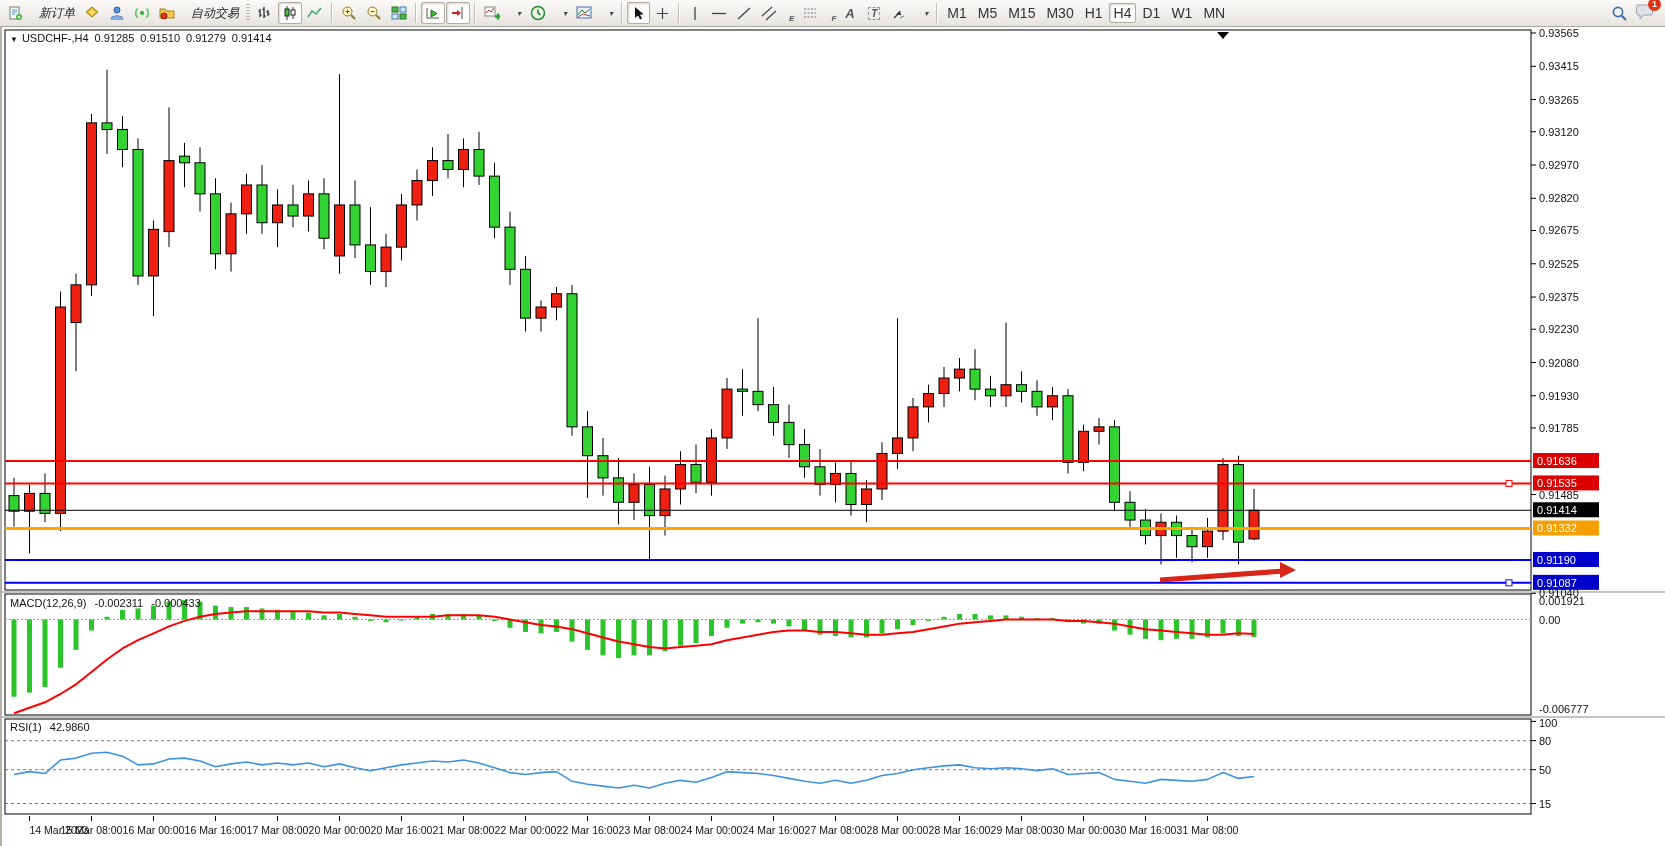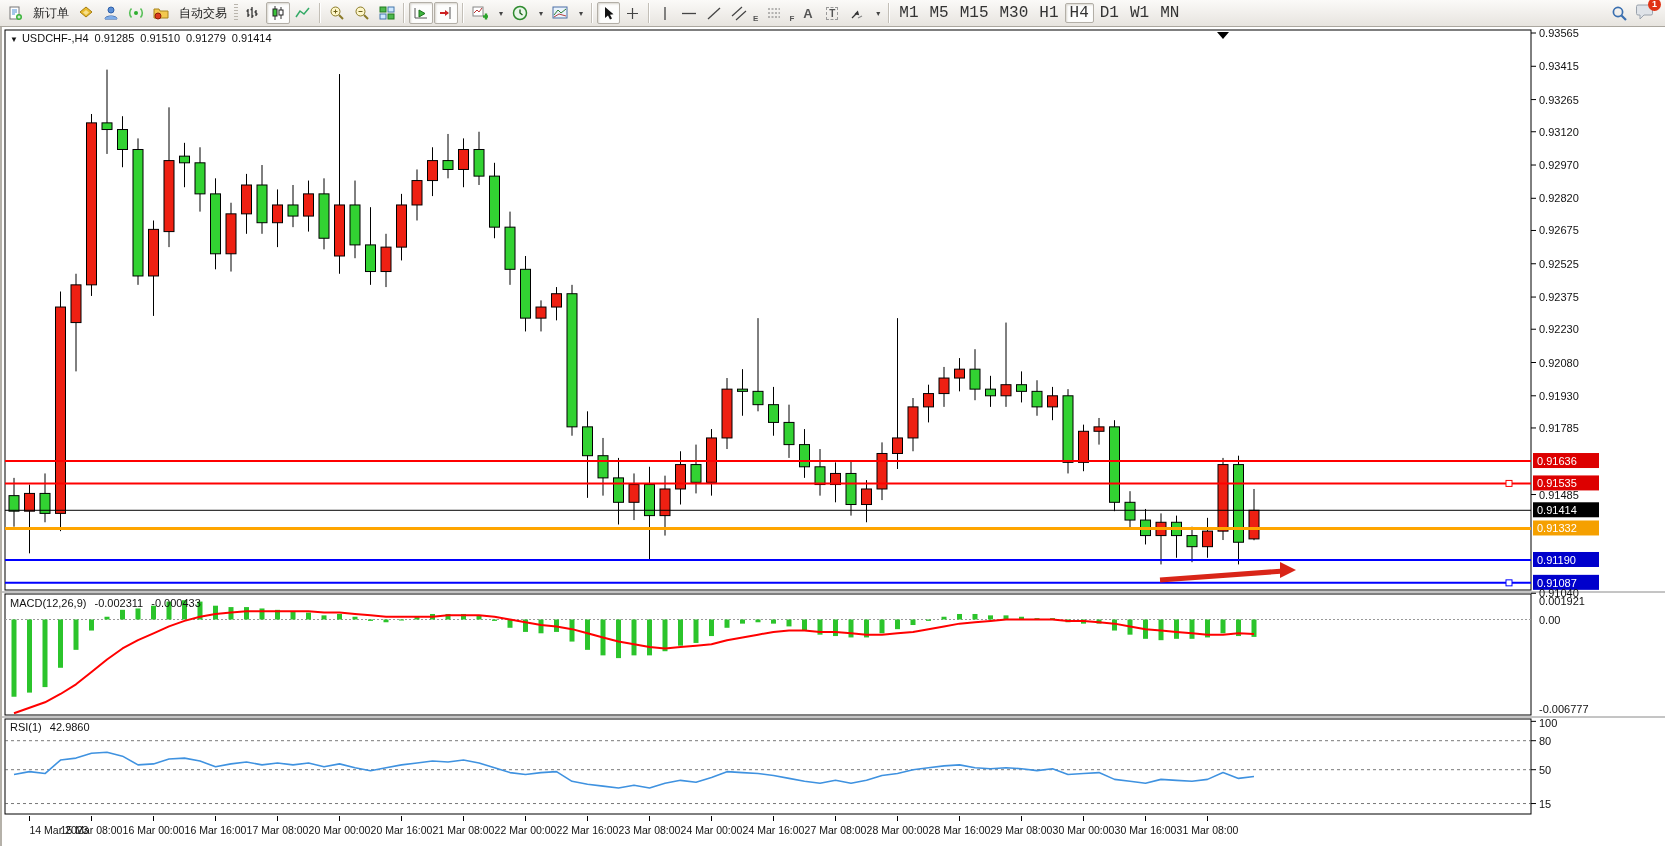--- a/index.html
+++ b/index.html
@@ -1,29 +1,29 @@
 <!DOCTYPE html>
 <html><head>
 <meta charset="utf-8">
 <style>
   html,body{margin:0;padding:0;background:#ece9e4;font-family:"Liberation Sans",sans-serif;}
   #app{width:1665px;height:846px;background:#fff;position:relative;overflow:hidden;}
   
   .toolbar{height:27px;background:linear-gradient(#fbfaf8,#e7e4df);border-bottom:1px solid #aba79f;
            display:flex;align-items:center;padding:0 4px;box-sizing:border-box;gap:1px;}
-  .tb-btn{display:flex;align-items:center;gap:10px;height:22px;min-width:22px;padding:0 3px;
+  .tb-btn{display:flex;align-items:center;gap:16px;height:22px;min-width:22px;padding:0 3px;
           border:1px solid transparent;background:transparent;font-family:"Liberation Sans",sans-serif;
-          font-size:12px;color:#222;border-radius:2px;}
+          font-size:12px;color:#222;border-radius:2px;font-style:italic;}
   .tb-btn.pressed{background:#fdfdfc;border:1px solid #b3afa7;box-shadow:inset 1px 1px 2px #d8d5cf;}
   .tb-sep{width:1px;height:20px;background:#c3bfb7;border-right:1px solid #fff;margin:0 3px;}
   .tb-handle{width:4px;height:18px;margin:0 2px;
              background:repeating-linear-gradient(to bottom,#b9b5ad 0 1px,transparent 1px 3px);}
   .tb-caret{font-size:8px;color:#444;margin-left:1px;}
   .tf-btn{height:20px;min-width:26px;padding:0 4px;border:1px solid transparent;background:transparent;
-          font-family:Liberation Mono, monospace;font-size:16px;color:#333;border-radius:2px;}
+          font-family:Liberation Sans, sans-serif;font-size:14px;color:#333;border-radius:2px;}
   .tf-btn.active{background:#fdfdfc;border:1px solid #b3afa7;box-shadow:inset 1px 1px 2px #d8d5cf;text-align:right;}
   .tb-right{margin-left:auto;display:flex;align-items:center;gap:4px;padding-right:6px;}
   .glyph{font-size:11px;font-weight:bold;color:#555;}
   .label-t{font-size:10px;font-weight:bold;color:#555;border:1px dashed #999;padding:0 2px;line-height:11px;}
   .badge{position:absolute;top:-4px;right:-6px;background:#e03214;color:#fff;border-radius:50%;
          width:13px;height:13px;font-size:9px;line-height:13px;text-align:center;font-weight:bold;}
   .bubble-wrap{position:relative;}
   
   .chart-area{position:relative;width:1399px;height:819px;background:#fff;border-left:2px solid #b5b1a9;box-sizing:border-box;}
   .overlay{position:absolute;font-size:11px;color:#111;white-space:nowrap;z-index:5;}

